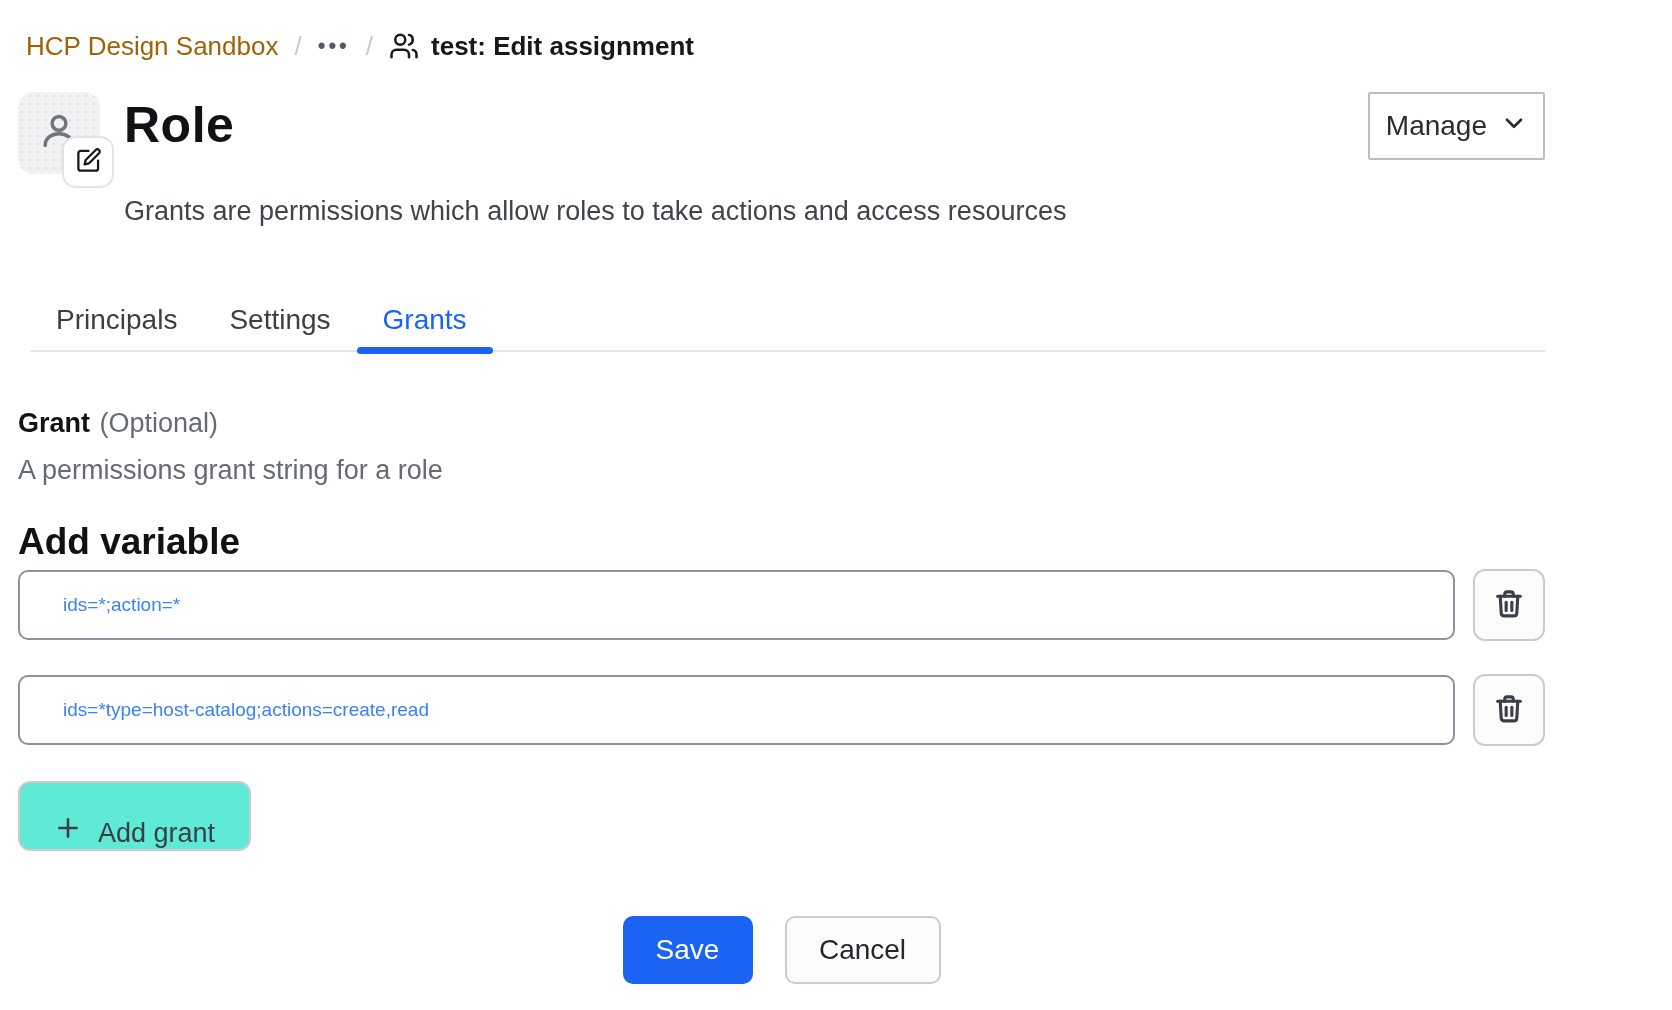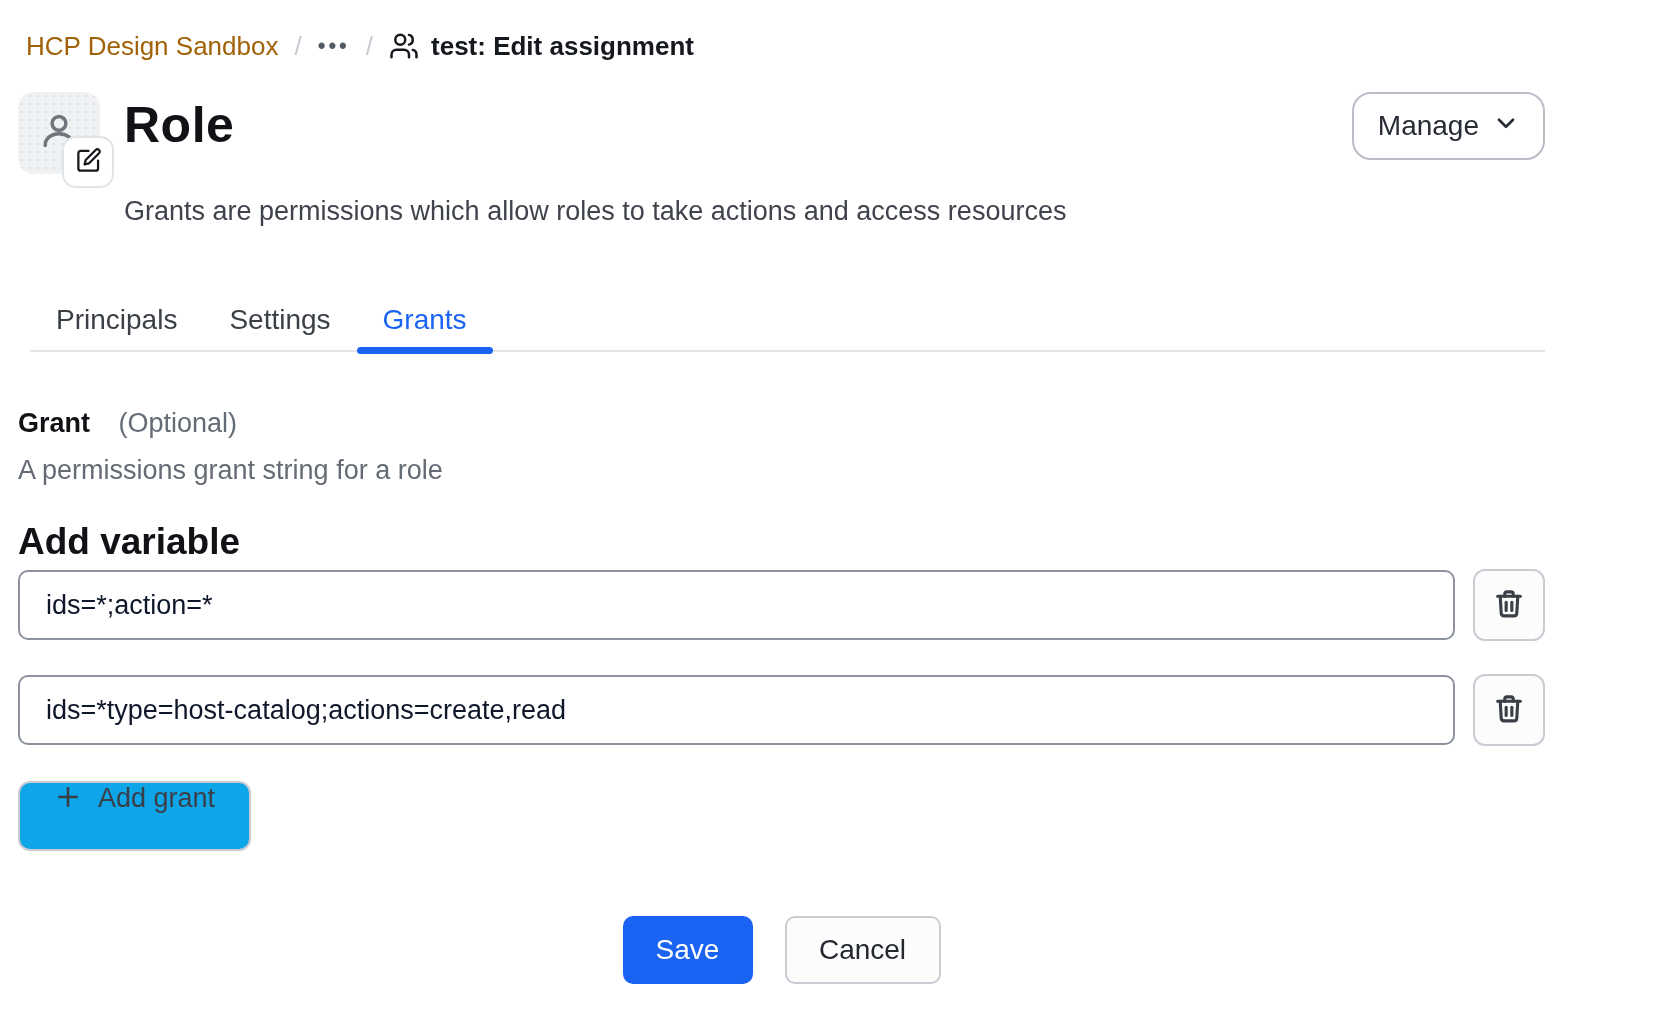--- a/index.html
+++ b/index.html
@@ -40,23 +40,23 @@
     position: absolute; right: -14px; bottom: -14px;
     width: 52px; height: 52px; border-radius: 14px;
     background: #ffffff; border: 2px solid #e0e3e8;
     display: flex; align-items: center; justify-content: center;
     cursor: pointer;
   }
   .title-col { margin-left: 24px; }
   .page-title { font-size: 50px; font-weight: 700; line-height: 54px; margin-top: 6px; letter-spacing: 0.5px; }
   .page-subtitle { margin-top: 44px; font-size: 27px; color: #3f434b; line-height: 30px; }
   .manage-btn {
-    margin-left: auto; height: 68px; padding: 0 24px;
+    margin-left: auto; height: 68px; padding: 0 16px;
     display: flex; align-items: center; gap: 14px;
-    background: #ffffff; border: 2px solid #b9bec7; border-radius: 19px;
+    background: #ffffff; border: 2px solid #b9bec7; border-radius: 2px;
     font-size: 28px; color: #272b33; font-family: inherit; cursor: pointer;
   }
 
   
   .tabs {
     display: flex; margin-top: 78px; margin-left: 12px;
     border-bottom: 2px solid #e3e5e8;
   }
   .tab {
     position: relative; padding: 0 26px 14px;
@@ -65,44 +65,44 @@
   }
   .tab.active { color: #1b63f2; }
   .tab.active::after {
     content: ""; position: absolute; left: 0; right: 0; bottom: -4px;
     height: 7px; border-radius: 4px; background: #1b63f2;
   }
 
   
   .field-label-row { margin-top: 56px; font-size: 27px; line-height: 30px; }
   .field-label { font-weight: 700; color: #101216; }
-  .field-optional { color: #656b74; margin-left: 21px; font-weight: 400; }
+  .field-optional { color: #656b74; margin-left: 2px; font-weight: 400; }
   .field-help { margin-top: 17px; font-size: 27px; color: #656b74; line-height: 30px; }
   .add-variable-label { margin-top: 42px; font-size: 37px; font-weight: 700; line-height: 30px; }
 
   .grant-row { display: flex; align-items: center; gap: 18px; }
   .grant-row.first { margin-top: 12px; }
   .grant-row.second { margin-top: 33px; }
   .grant-input {
     width: 1437px; height: 70px;
     border: 2px solid #8d939e; border-radius: 10px;
-    padding: 0 26px; font-size: 27px; color: #0f172a;
+    padding: 0 43px; font-size: 19px; color: #3b82f6;
     font-family: inherit; background: #ffffff; outline: none;
   }
   .trash-btn {
     width: 72px; height: 72px; flex: 0 0 72px;
     border: 2px solid #c9ccd3; border-radius: 12px;
     background: #fcfcfd; display: flex; align-items: center; justify-content: center;
     cursor: pointer;
   }
 
   .add-grant-btn {
     margin-top: 35px; height: 70px; padding: 0 34px;
-    display: inline-flex; align-items: flex-start; gap: 16px;
-    background: #0ea5e9; border: 2px solid #c9ccd3; border-radius: 12px;
+    display: inline-flex; align-items: flex-end; gap: 16px;
+    background: #5eead4; border: 2px solid #c9ccd3; border-radius: 12px;
     font-size: 27px; font-weight: 500; color: #3a3f47;
     font-family: inherit; cursor: pointer;
   }
 
   
   .actions { margin-top: 65px; display: flex; align-items: center; gap: 32px; justify-content: center; }
   .save-btn {
     width: 130px; height: 68px; border: none; border-radius: 10px;
     background: #1b63f2; color: #ffffff; font-size: 28px; font-weight: 500;
     font-family: inherit; cursor: pointer;

